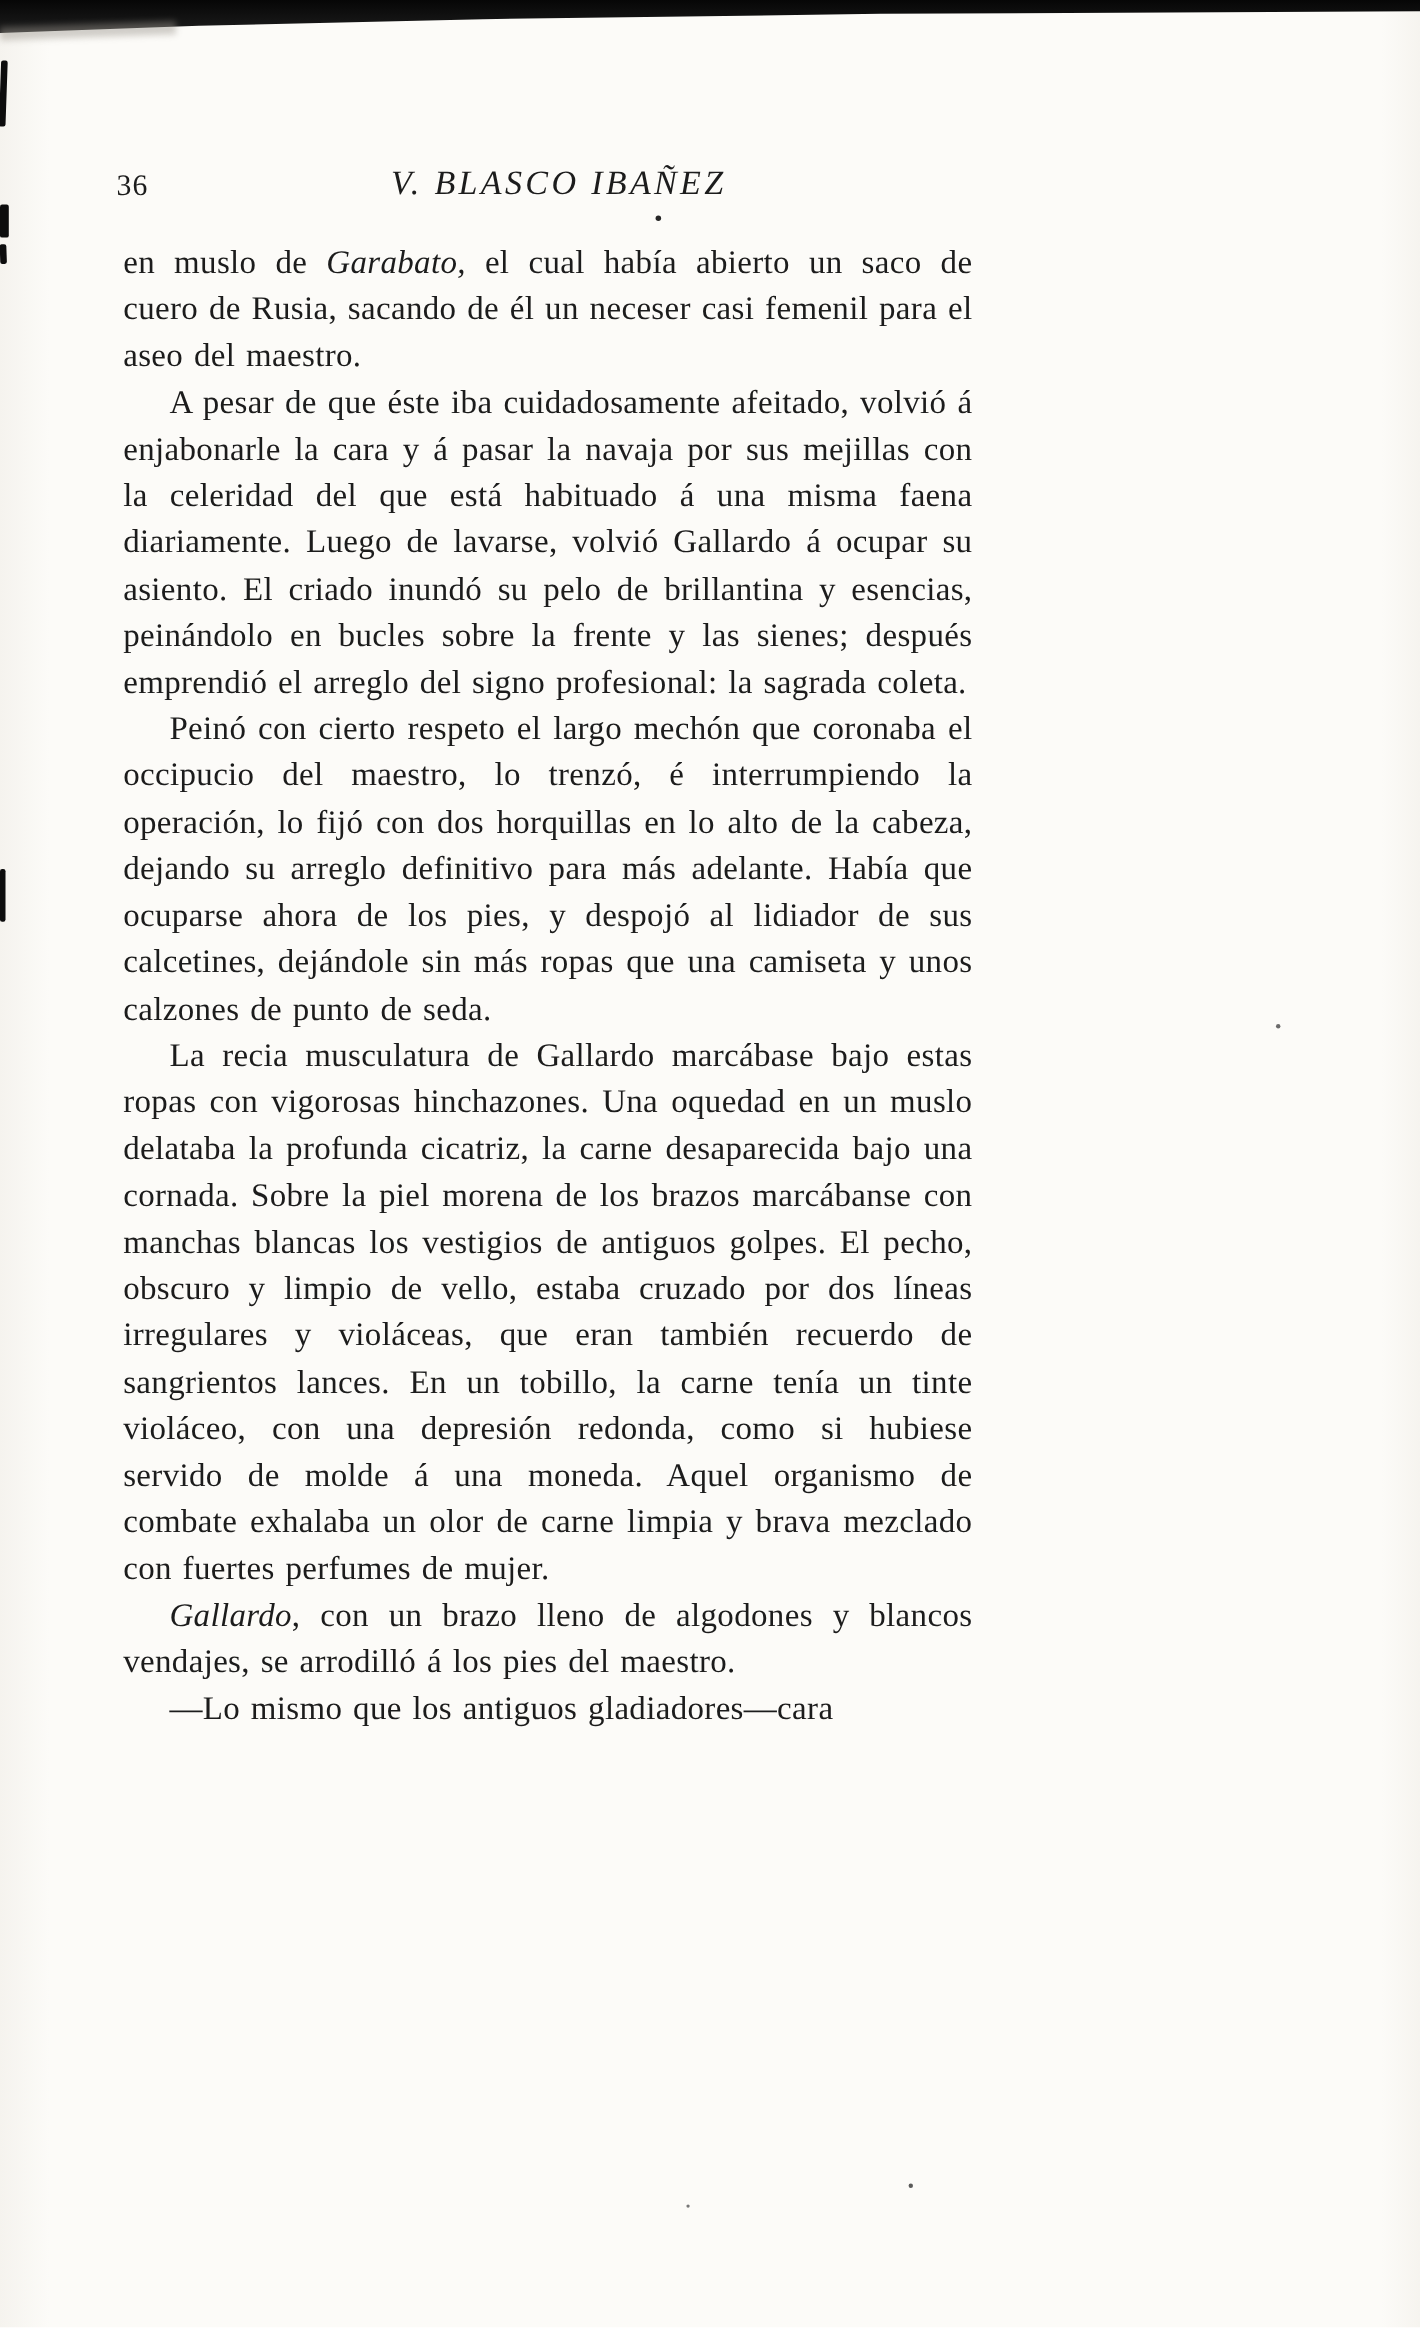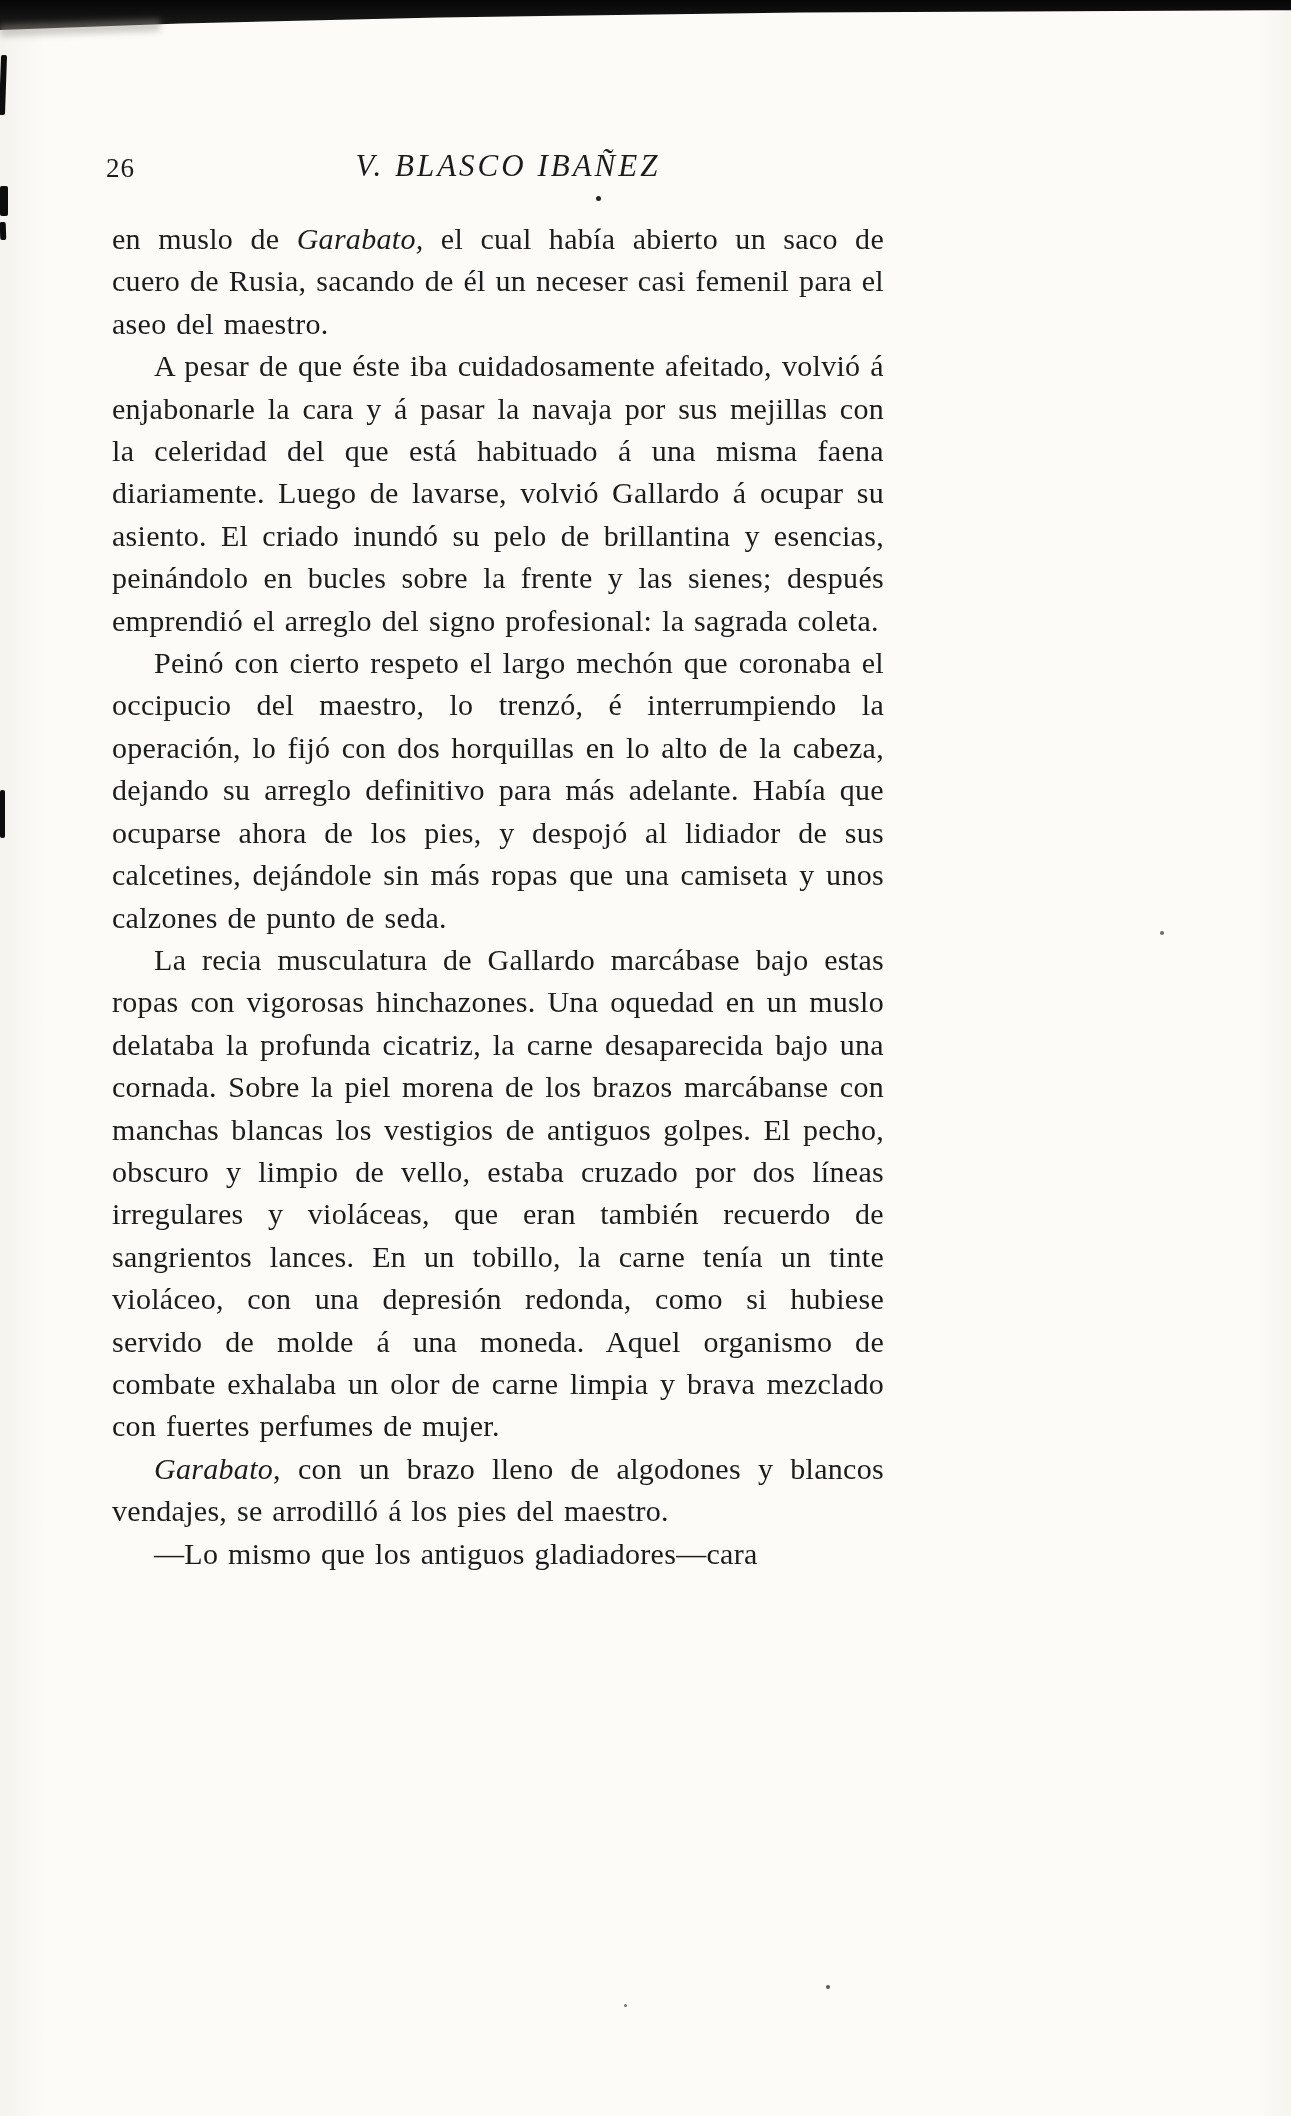--- a/index.html
+++ b/index.html
@@ -78,26 +78,26 @@
   <div class="edge edge-2"></div>
   <div class="edge edge-3"></div>
   <div class="edge edge-4"></div>
   <div class="speck dot-header"></div>
   <div class="speck speck-1"></div>
   <div class="speck speck-2"></div>
   <div class="speck speck-3"></div>
 
   <div class="content">
     <div class="head">
-      <span class="folio">26</span>
+      <span class="folio">36</span>
       <span class="running-head">V. BLASCO IBAÑEZ</span>
     </div>
     <div id="text-block">
         <p class="para"><span>en muslo de </span><span class="it">Garabato,</span><span> el cual había abierto un saco de cuero de Rusia, sacando de él un neceser casi femenil para el aseo del maestro.</span></p>
         <p class="para indent"><span>A pesar de que éste iba cuidadosamente afeitado, volvió á enjabonarle la cara y á pasar la navaja por sus mejillas con la celeridad del que está habituado á una misma faena diariamente. Luego de lavarse, volvió Gallardo á ocupar su asiento. El criado inundó su pelo de brillantina y esencias, peinándolo en bucles sobre la frente y las sienes; después emprendió el arreglo del signo profesional: la sagrada coleta.</span></p>
         <p class="para indent"><span>Peinó con cierto respeto el largo mechón que coronaba el occipucio del maestro, lo trenzó, é interrumpiendo la operación, lo fijó con dos horquillas en lo alto de la cabeza, dejando su arreglo definitivo para más adelante. Había que ocuparse ahora de los pies, y despojó al lidiador de sus calcetines, dejándole sin más ropas que una camiseta y unos calzones de punto de seda.</span></p>
         <p class="para indent"><span>La recia musculatura de Gallardo marcábase bajo estas ropas con vigorosas hinchazones. Una oquedad en un muslo delataba la profunda cicatriz, la carne desaparecida bajo una cornada. Sobre la piel morena de los brazos marcábanse con manchas blancas los vestigios de antiguos golpes. El pecho, obscuro y limpio de vello, estaba cruzado por dos líneas irregulares y violáceas, que eran también recuerdo de sangrientos lances. En un tobillo, la carne tenía un tinte violáceo, con una depresión redonda, como si hubiese servido de molde á una moneda. Aquel organismo de combate exhalaba un olor de carne limpia y brava mezclado con fuertes perfumes de mujer.</span></p>
-        <p class="para indent"><span class="it">Garabato</span><span>, con un brazo lleno de algodones y blancos vendajes, se arrodilló á los pies del maestro.</span></p>
+        <p class="para indent"><span class="it">Gallardo</span><span>, con un brazo lleno de algodones y blancos vendajes, se arrodilló á los pies del maestro.</span></p>
         <p class="para indent"><span>—Lo mismo que los antiguos gladiadores—cara</span></p>
       </div>
   </div>
 
 </div>
 
 </body></html>

